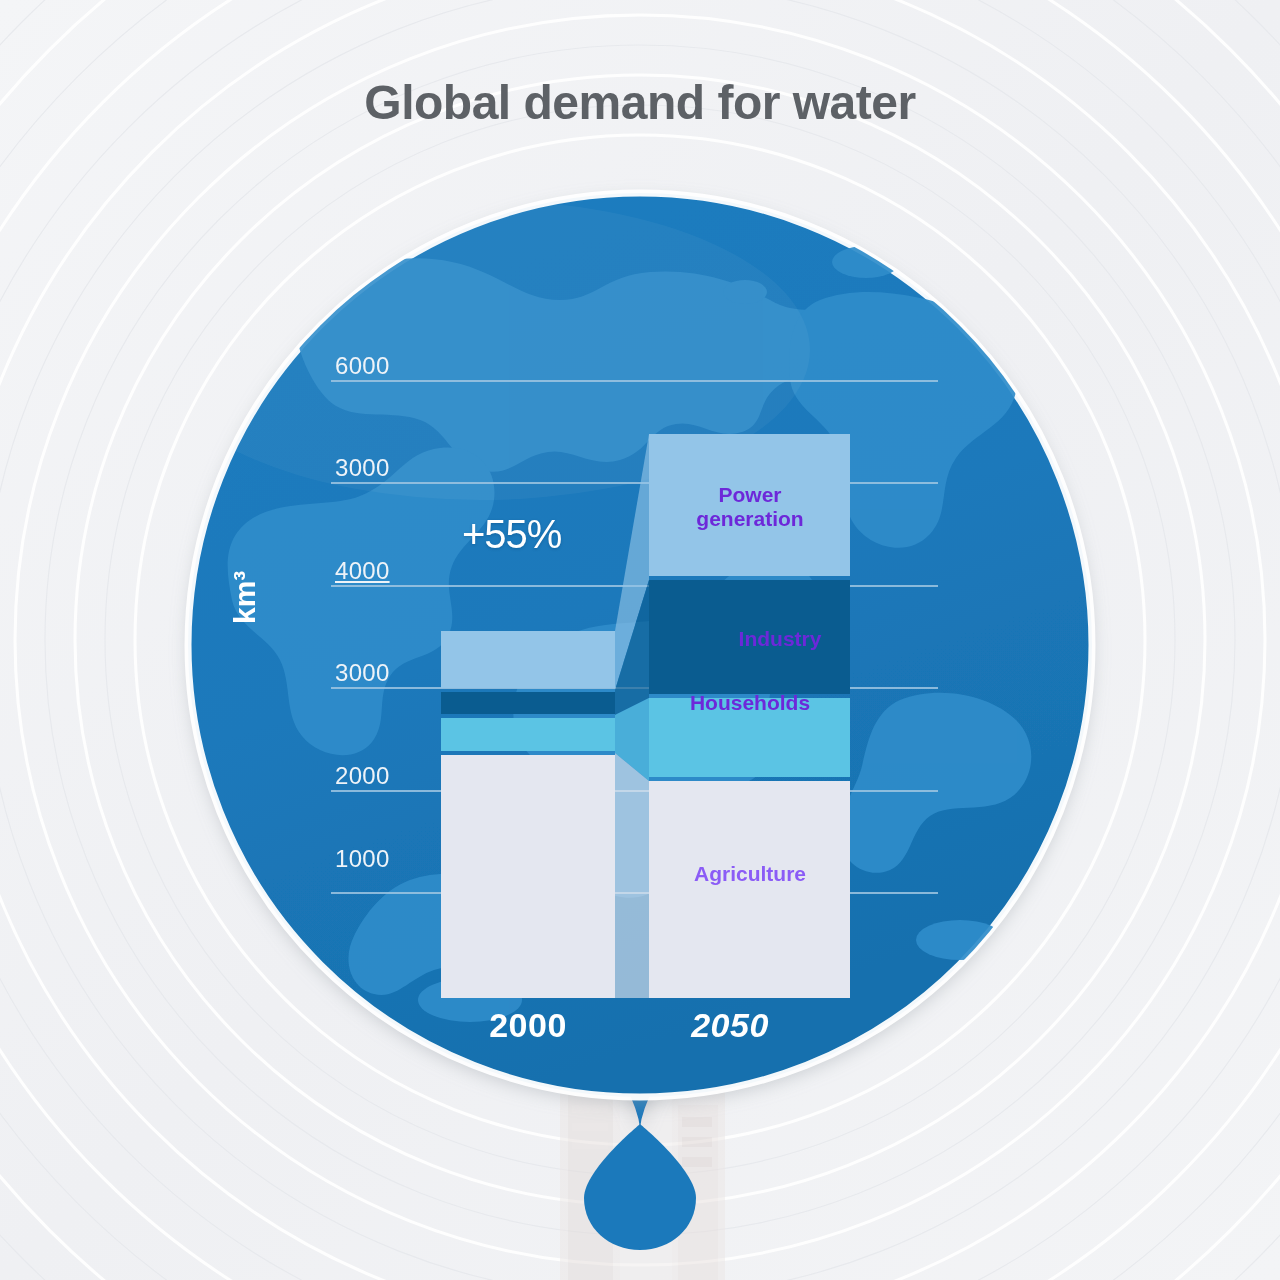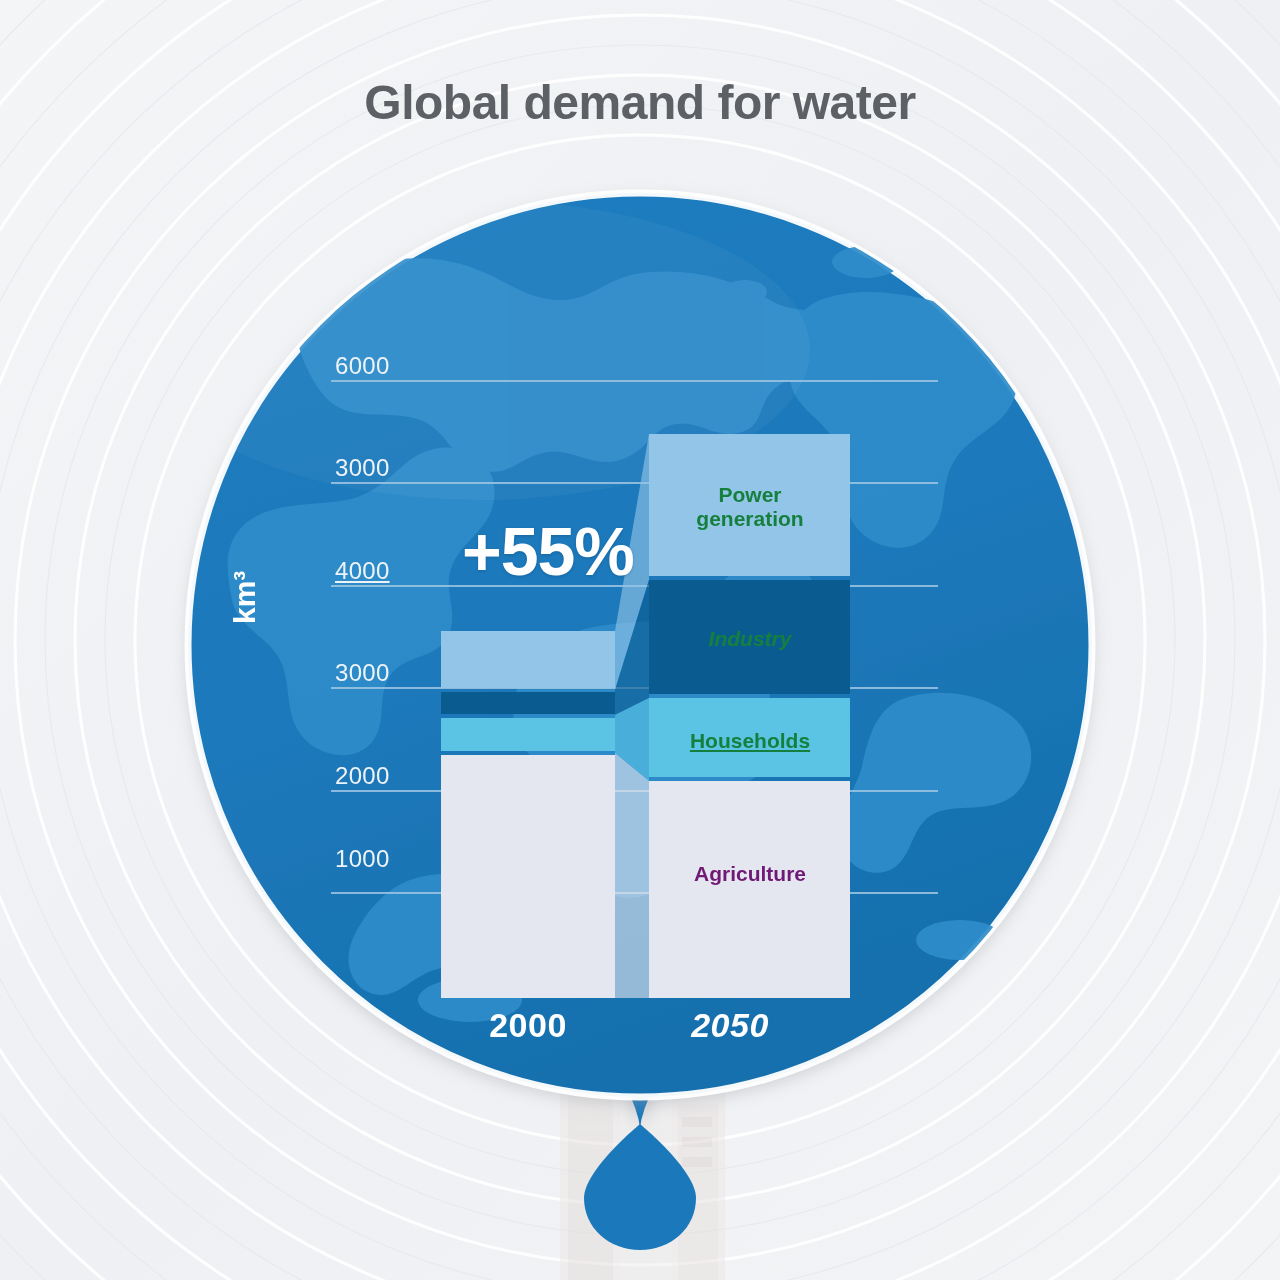--- a/index.html
+++ b/index.html
@@ -27,29 +27,29 @@
   .ytick{
     font-size:24px;font-weight:normal;color:#eef3f8;text-align:left;
     letter-spacing:.3px;
   }
   .axis-unit{
     font-size:30px;font-weight:bold;color:#ffffff;
     transform:rotate(-90deg);transform-origin:left bottom;
     white-space:nowrap;
   }
   .pct{
-    font-size:68px;font-weight:bold;color:#ffffff;letter-spacing:-1px;
+    font-size:40px;font-weight:normal;color:#ffffff;letter-spacing:-1px;
     text-shadow:0 1px 3px rgba(0,40,80,.25);
   }
   .yearlab{font-size:34px;font-weight:bold;color:#ffffff;text-align:center;width:240px;letter-spacing:.5px;}
   .seglab{
     font-size:21px;font-weight:bold;text-align:center;width:210px;line-height:1.16;
   }
-  .seglab.dark{color:#701a75;text-align:center;}
-  .seglab.light{color:#15803d;}
+  .seglab.dark{color:#8b5cf6;text-align:center;}
+  .seglab.light{color:#6d28d9;}
 </style>
 </head>
 <body>
 
 <div id="stage">
 
   <svg class="bg-rings" viewBox="0 0 1280 1280">
     <defs>
       <linearGradient id="bgGrad" x1="0" y1="0" x2="1" y2="1">
         <stop offset="0%" stop-color="#f4f5f7"></stop>
@@ -206,20 +206,20 @@
   <div style="position:absolute;left:335px;top:845px;z-index:5;" class="lbl ytick">1000</div>
 
   <div class="lbl axis-unit" style="position:absolute;left:262px;top:590px;z-index:5;">km³</div>
 
   <div class="lbl pct" style="position:absolute;left:462px;top:512px;z-index:5;">+55%</div>
 
   <div class="seglab light" style="position:absolute;left:645px;top:483px;z-index:5;">
     <span>Power</span><br>
     <span>generation</span>
   </div>
-  <div class="seglab light" style="position:absolute;left:645px;top:627px;z-index:5;font-style:italic;">Industry</div>
-  <div class="seglab light" style="position:absolute;left:645px;top:729px;z-index:5;text-decoration:underline;">Households</div>
+  <div class="seglab light" style="position:absolute;left:675px;top:627px;z-index:5;">Industry</div>
+  <div class="seglab light" style="position:absolute;left:645px;top:691px;z-index:5;">Households</div>
   <div class="seglab dark" style="position:absolute;left:645px;top:862px;z-index:5;">Agriculture</div>
 
   <div class="lbl yearlab" style="position:absolute;left:408px;top:1006px;z-index:5;">2000</div>
   <div class="lbl yearlab" style="position:absolute;left:610px;top:1006px;z-index:5;font-style:italic;">2050</div>
 
 </div>
 
 </body></html>

